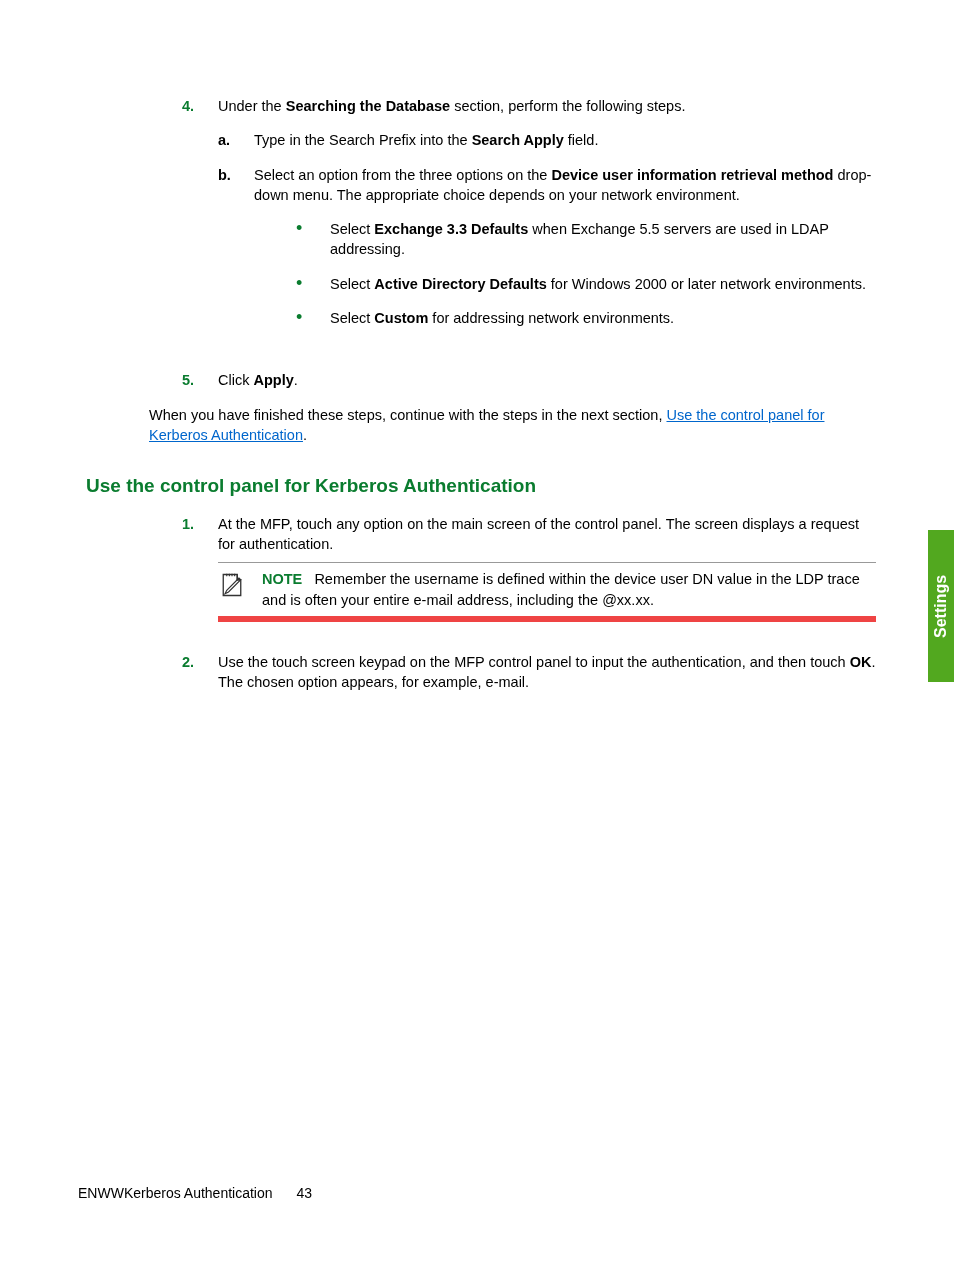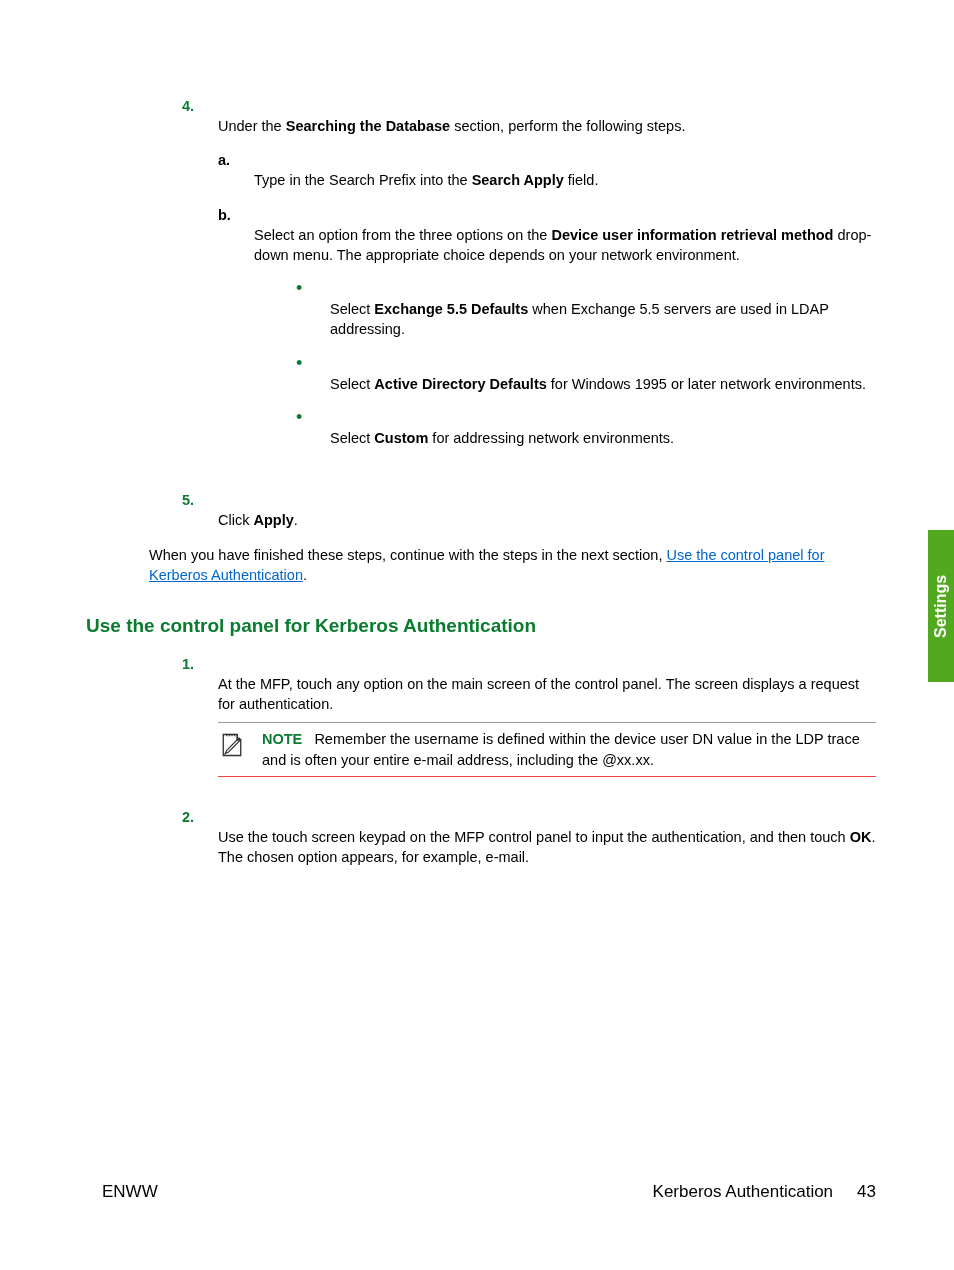--- a/index.html
+++ b/index.html
@@ -24,21 +24,20 @@
     margin-bottom: 14px;
   }
   .ol-item .num {
     color: #0a7c2f;
     font-weight: bold;
     width: 36px;
     flex-shrink: 0;
   }
   .ol-item .body {
     flex: 1;
-    margin-top: 20px;
   }
   .sub-ol .ol-item .num {
     color: #000;
     font-weight: bold;
     width: 36px;
   }
   .bullet-list .ol-item .num {
     color: #0a7c2f;
     font-weight: normal;
     width: 40px;
@@ -67,21 +66,21 @@
     color: #0a7c2f;
     font-size: 19px;
     font-weight: bold;
     margin-top: 28px;
     margin-bottom: 14px;
     margin-left: 4px;
   }
   .note-box {
     display: flex;
     border-top: 1px solid #999;
-    border-bottom: 1px solid #ef4444;
+    border-bottom: 6px solid #ef4444;
     padding: 6px 0;
     margin: 8px 0 16px 0;
   }
   .note-box .icon {
     width: 44px;
     flex-shrink: 0;
     padding-top: 2px;
   }
   .note-box .text {
     flex: 1;
@@ -105,23 +104,21 @@
     justify-content: center;
     writing-mode: vertical-rl;
     transform: rotate(180deg);
   }
   .footer {
     position: absolute;
     bottom: 66px;
     left: 78px;
     right: 78px;
     display: flex;
-    justify-content: space-between;
-    font-size: 17px;
-    margin-left: 24px;
+    font-size: 14px;
   }
   .footer .right {
     display: flex;
     gap: 24px;
   }
   svg.note-svg { width: 28px; height: 28px; }
 </style>
 </head>
 <body>
 
@@ -143,27 +140,27 @@
             </div>
             <div class="ol-item">
               <div class="num">b.</div>
               <div class="body">
                 <span>Select an option from the three options on the </span><b>Device user information retrieval method</b><span> drop-down menu. The appropriate choice depends on your network environment.</span>
 
                 <div class="bullet-list">
                   <div class="ol-item">
                     <div class="num">•</div>
                     <div class="body">
-                      <span>Select </span><b>Exchange 5.5 Defaults</b><span> when Exchange 5.5 servers are used in LDAP addressing.</span>
+                      <span>Select </span><b>Exchange 3.3 Defaults</b><span> when Exchange 5.5 servers are used in LDAP addressing.</span>
                     </div>
                   </div>
                   <div class="ol-item">
                     <div class="num">•</div>
                     <div class="body">
-                      <span>Select </span><b>Active Directory Defaults</b><span> for Windows 1995 or later network environments.</span>
+                      <span>Select </span><b>Active Directory Defaults</b><span> for Windows 2000 or later network environments.</span>
                     </div>
                   </div>
                   <div class="ol-item">
                     <div class="num">•</div>
                     <div class="body">
                       <span>Select </span><b>Custom</b><span> for addressing network environments.</span>
                     </div>
                   </div>
                 </div>
               </div>

